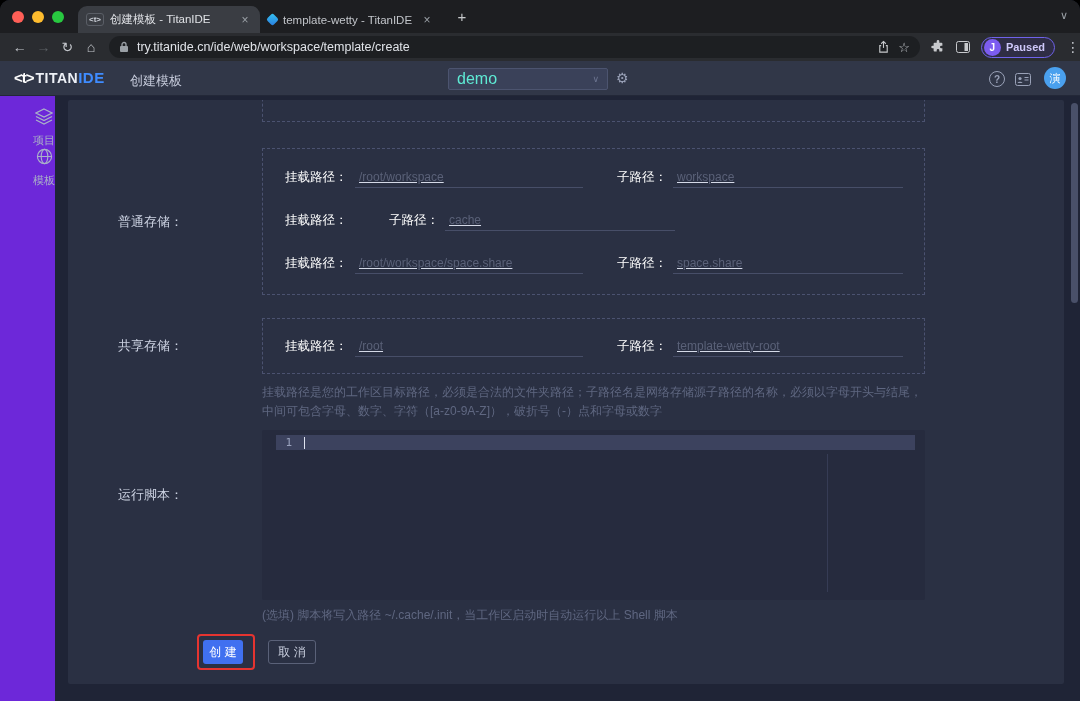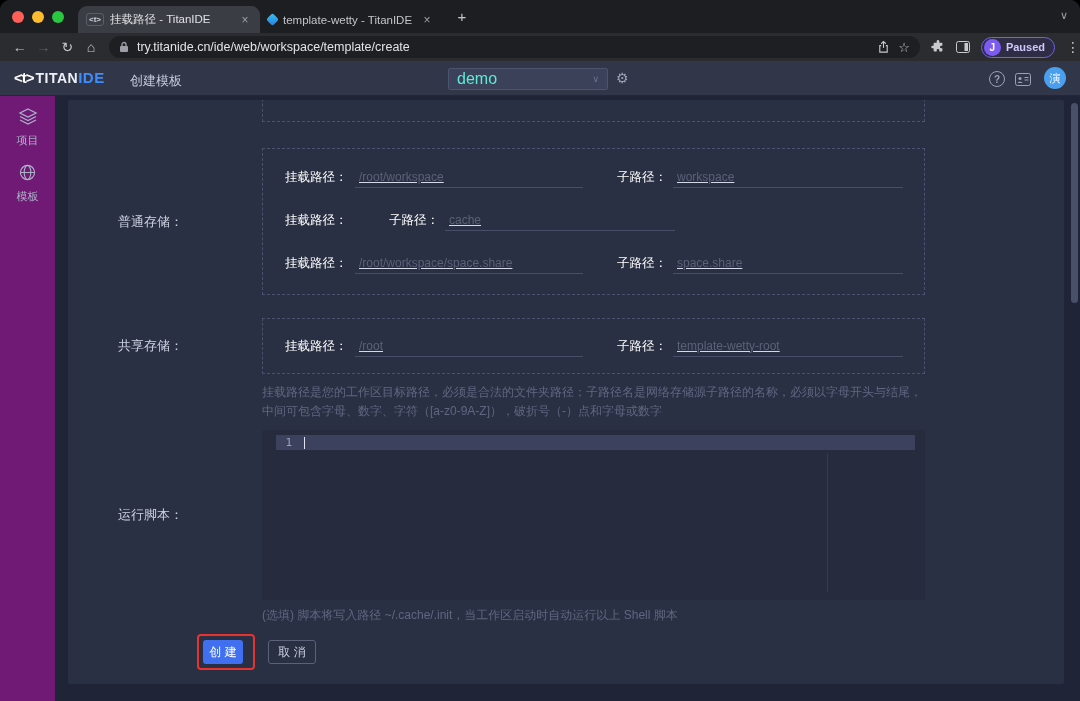--- a/index.html
+++ b/index.html
@@ -65,36 +65,36 @@
   .hdr-gear { position:absolute; left:616px; top:9px; color:#99a1b7; font-size:14px; cursor:pointer; }
   .hdr-help { position:absolute; left:989px; top:10px; width:16px; height:16px; border:1.3px solid #99a1b7;
               border-radius:50%; color:#99a1b7; font-size:10px; font-weight:700; display:flex;
               align-items:center; justify-content:center; cursor:pointer; }
   .hdr-card { position:absolute; left:1015px; top:11px; cursor:pointer; }
   .hdr-avatar { position:absolute; left:1044px; top:6px; width:22px; height:22px; border-radius:50%;
                 background:#4aa0ee; color:#fff; font-size:11px; display:flex; align-items:center;
                 justify-content:center; cursor:pointer; }
 
   
-  .sidebar { position:absolute; left:0; top:96px; width:55px; bottom:0; background:#701a75;
-             display:flex; flex-direction:column; align-items:center; padding-top:12px; gap:16px; }
+  .sidebar { position:absolute; left:0; top:96px; width:55px; bottom:0; background:#6d28d9;
+             display:flex; flex-direction:column; align-items:flex-end; padding-top:12px; }
   .side-item { display:flex; flex-direction:column; align-items:center; gap:4px; cursor:pointer; }
   .side-label { color:#aab2c6; font-size:11px; }
 
   
   .content { position:absolute; left:55px; top:96px; right:0; bottom:0; background:#1f2436; }
   .v-scroll-thumb { position:absolute; right:2px; top:7px; width:7px; height:200px;
                     background:#495069; border-radius:4px; }
   .panel { position:absolute; left:13px; top:4px; width:996px; height:584px; background:#2a3043;
            border-radius:2px; overflow:hidden; }
 
   .form-label { position:absolute; left:0; width:165px; text-align:center; color:#ccd2e2; font-size:13px; }
   #label-normal { top:113px; }
   #label-shared { top:237px; }
-  #label-script { top:406px; }
+  #label-script { top:386px; }
 
   .dashed { position:absolute; left:194px; width:663px; border:1px dashed #4b5270; }
   #dash-top    { top:-22px; height:44px; }
   #dash-normal { top:48px;  height:147px; padding:14px 16px 0 22px; }
   #dash-shared { top:218px; height:56px;  padding:13px 16px 0 22px; }
 
   .storage-row { display:flex; align-items:center; height:28px; margin-bottom:15px; }
   .f-label { color:#ffffff; font-size:12.5px; white-space:nowrap; }
   .mount-label { width:70px; }
   .sub-label { width:56px; margin-left:34px; }
@@ -134,21 +134,21 @@
 <div class="window">
 
   <div class="tabstrip">
     <div class="traffic">
       <span class="light red"></span>
       <span class="light yellow"></span>
       <span class="light green"></span>
     </div>
     <div class="tab active">
       <span class="fav-t">&lt;t&gt;</span>
-      <span class="tab-title">挂载路径 - TitanIDE</span>
+      <span class="tab-title">创建模板 - TitanIDE</span>
       <span class="tab-close">×</span>
     </div>
     <div class="tab">
       <span class="fav-diamond"></span>
       <span class="tab-title">template-wetty - TitanIDE</span>
       <span class="tab-close">×</span>
     </div>
     <span class="new-tab">+</span>
     <span class="strip-chevron">∨</span>
   </div>

